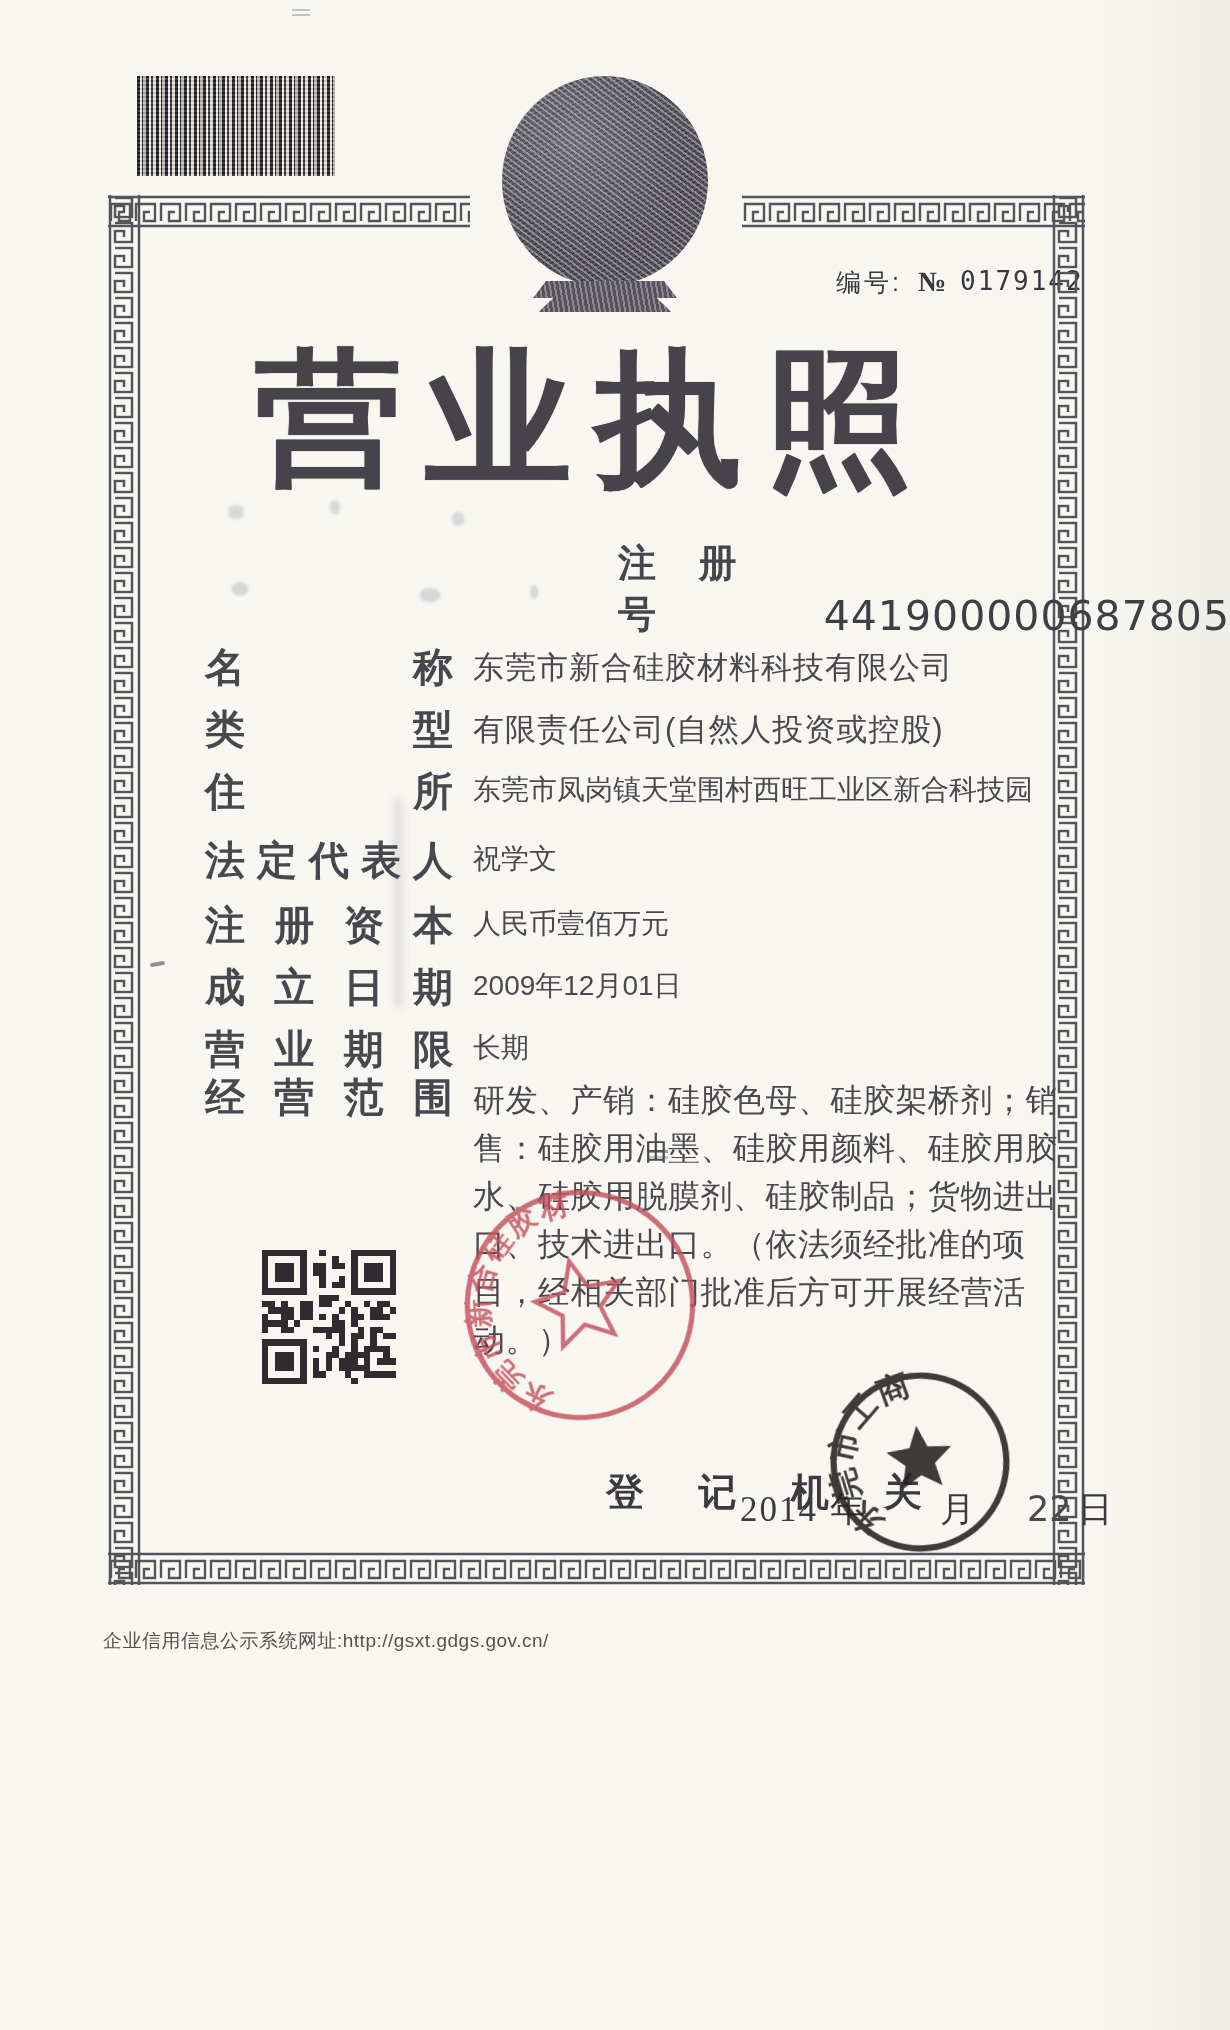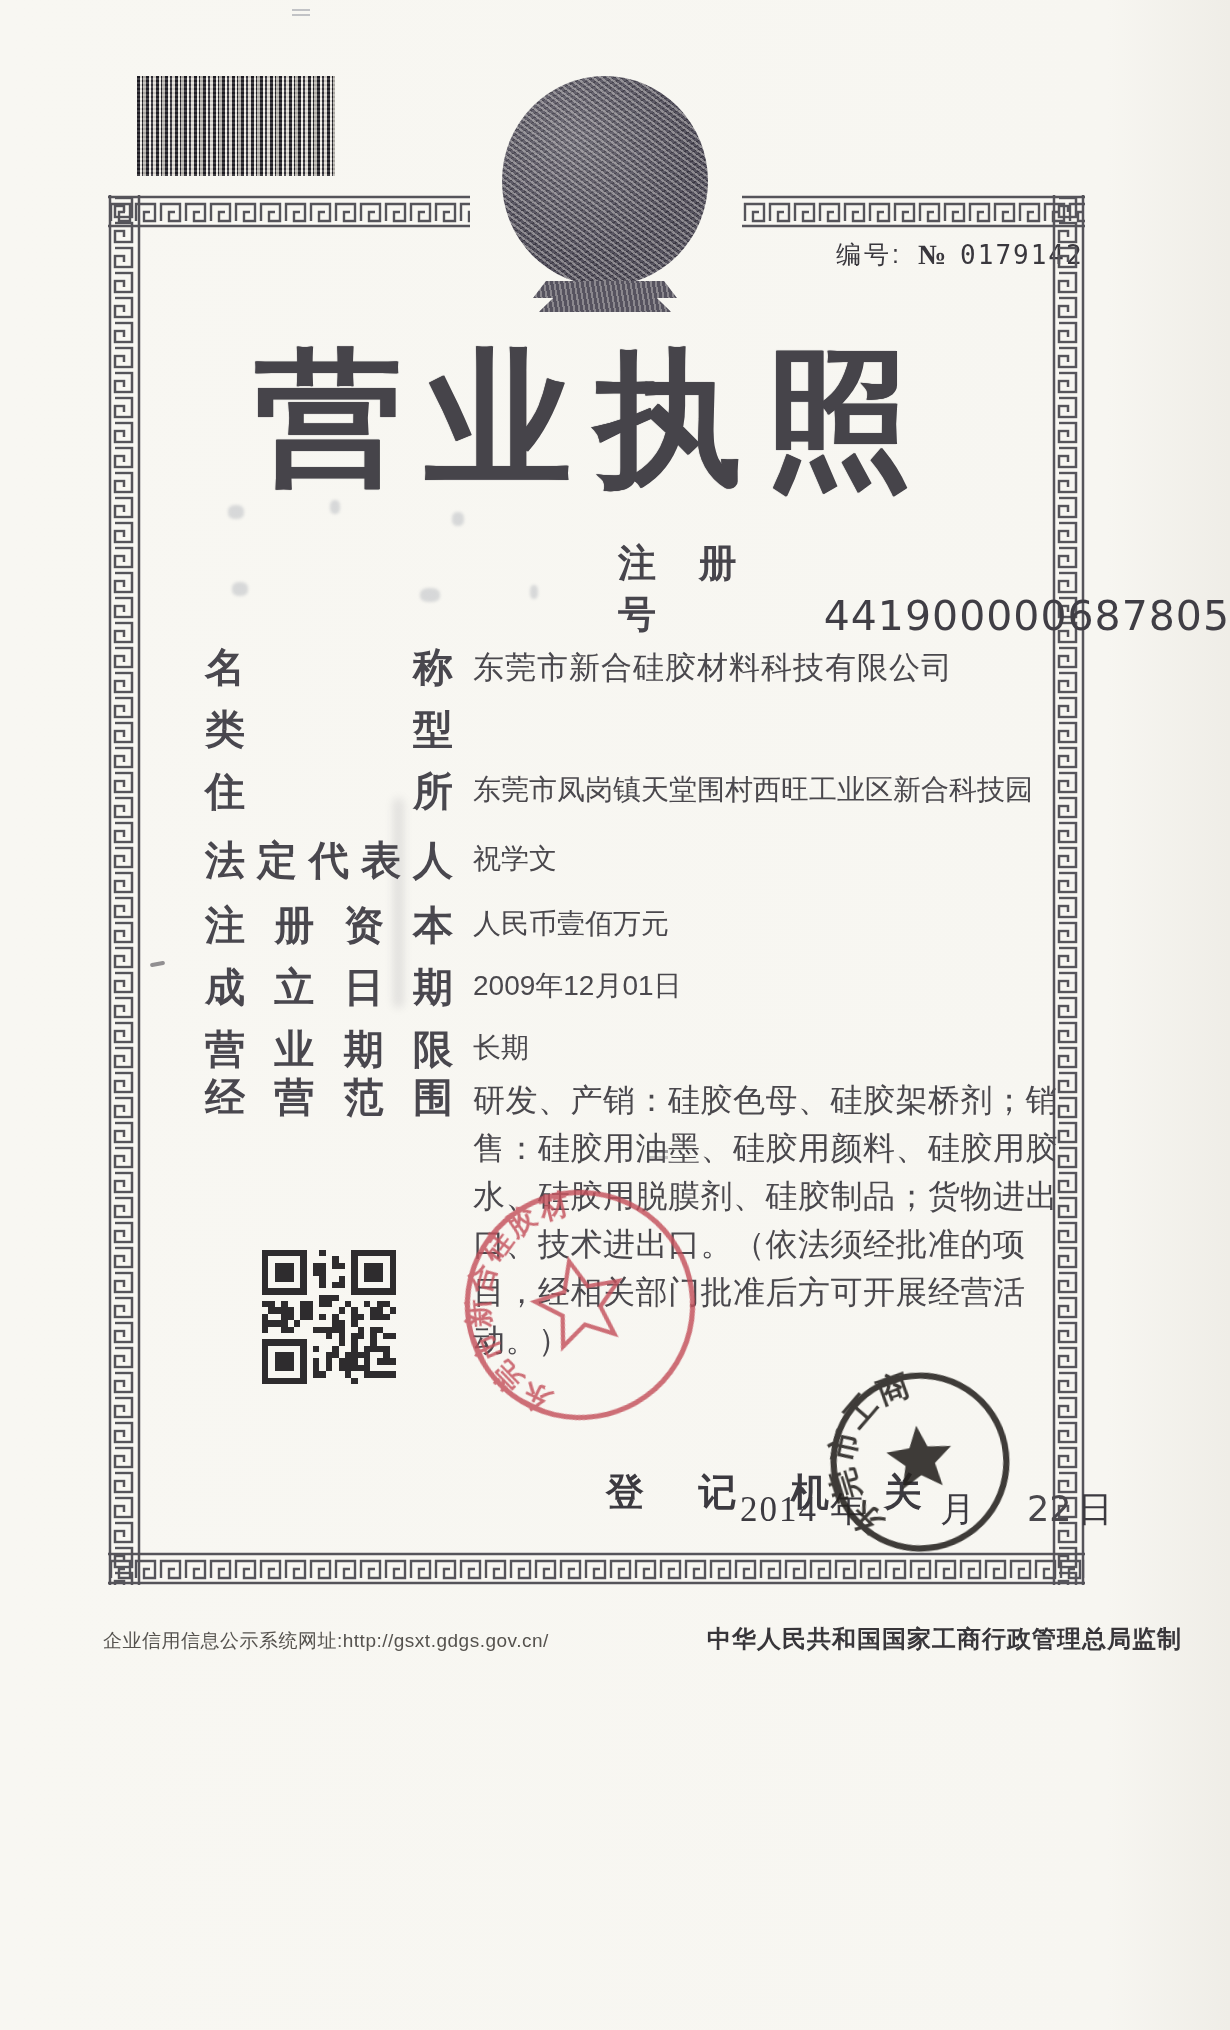--- a/index.html
+++ b/index.html
@@ -30,21 +30,21 @@
     position:absolute;left:533px;top:281px;width:144px;height:31px;
     clip-path:polygon(9% 0,91% 0,100% 55%,86% 55%,96% 100%,4% 100%,14% 55%,0 55%);
     background:
       repeating-linear-gradient(80deg, rgba(236,233,228,.35) 0 2px, transparent 2px 5px),
       #56535f;
     filter:blur(.4px);
   }
   
   .frame{position:absolute;z-index:1;}
   
-  .serial{position:absolute;left:836px;top:238px;display:flex;align-items:center;color:#39373d;}
+  .serial{position:absolute;left:836px;top:266px;display:flex;align-items:flex-start;color:#39373d;}
   .serial .lab{font-size:25px;letter-spacing:3px;}
   .serial .no{font-family:"Liberation Serif",serif;font-weight:700;font-size:28px;margin-left:16px;}
   .serial .digits{font-family:"DejaVu Sans Mono",monospace;font-size:26px;margin-left:14px;letter-spacing:2px;}
   
   .title{
     position:absolute;left:255px;top:346px;width:656px;display:flex;justify-content:space-between;
     font-size:146px;line-height:1;font-weight:900;color:#46444a;z-index:3;
     text-shadow:0 0 1px #46444a,1px 0 0 #46444a;
     filter:blur(.3px);
   }
@@ -156,20 +156,21 @@
           <span>名</span>
           <span>称</span>
         </div>
       <div class="fvalue">东莞市新合硅胶材料科技有限公司</div>
     </div>
     <div class="row" style="top:702px;">
       <div class="flabel">
           <span>类</span>
           <span>型</span>
         </div>
+      <div class="fvalue">有限责任公司(自然人投资或控股)</div>
     </div>
     <div class="row" style="top:764px;">
       <div class="flabel">
           <span>住</span>
           <span>所</span>
         </div>
       <div class="fvalue small">东莞市凤岗镇天堂围村西旺工业区新合科技园</div>
     </div>
     <div class="row" style="top:833px;">
       <div class="flabel">
@@ -371,15 +372,14 @@
   <svg class="seal-registry" viewBox="0 0 200 200" xmlns="http://www.w3.org/2000/svg">
     <circle cx="100" cy="100" r="90" fill="none" stroke="#25221f" stroke-width="6.5"></circle>
     <path id="regSealPath" d="M100,30 a70,70 0 1 1 -0.1,0" fill="none"></path>
     <text font-size="33" font-weight="700" fill="#25221f" font-family="Liberation Sans, sans-serif">
       <textPath href="#regSealPath" startOffset="264" textLength="352">东莞市工商行政管理局</textPath>
     </text>
     <path d="M100,62 L109.5,84.6 L133.9,86.6 L115.4,102.7 L121,126.6 L100,113.8 L79,126.6 L84.6,102.7 L66.1,86.6 L90.5,84.6 Z" fill="#25221f"></path>
   </svg>
 
   <div class="footer-left">企业信用信息公示系统网址:http://gsxt.gdgs.gov.cn/</div>
-  <div class="footer-right">中华人民共和国国家工商行政管理总局监制</div>
 
 </div>
 
 </body></html>

